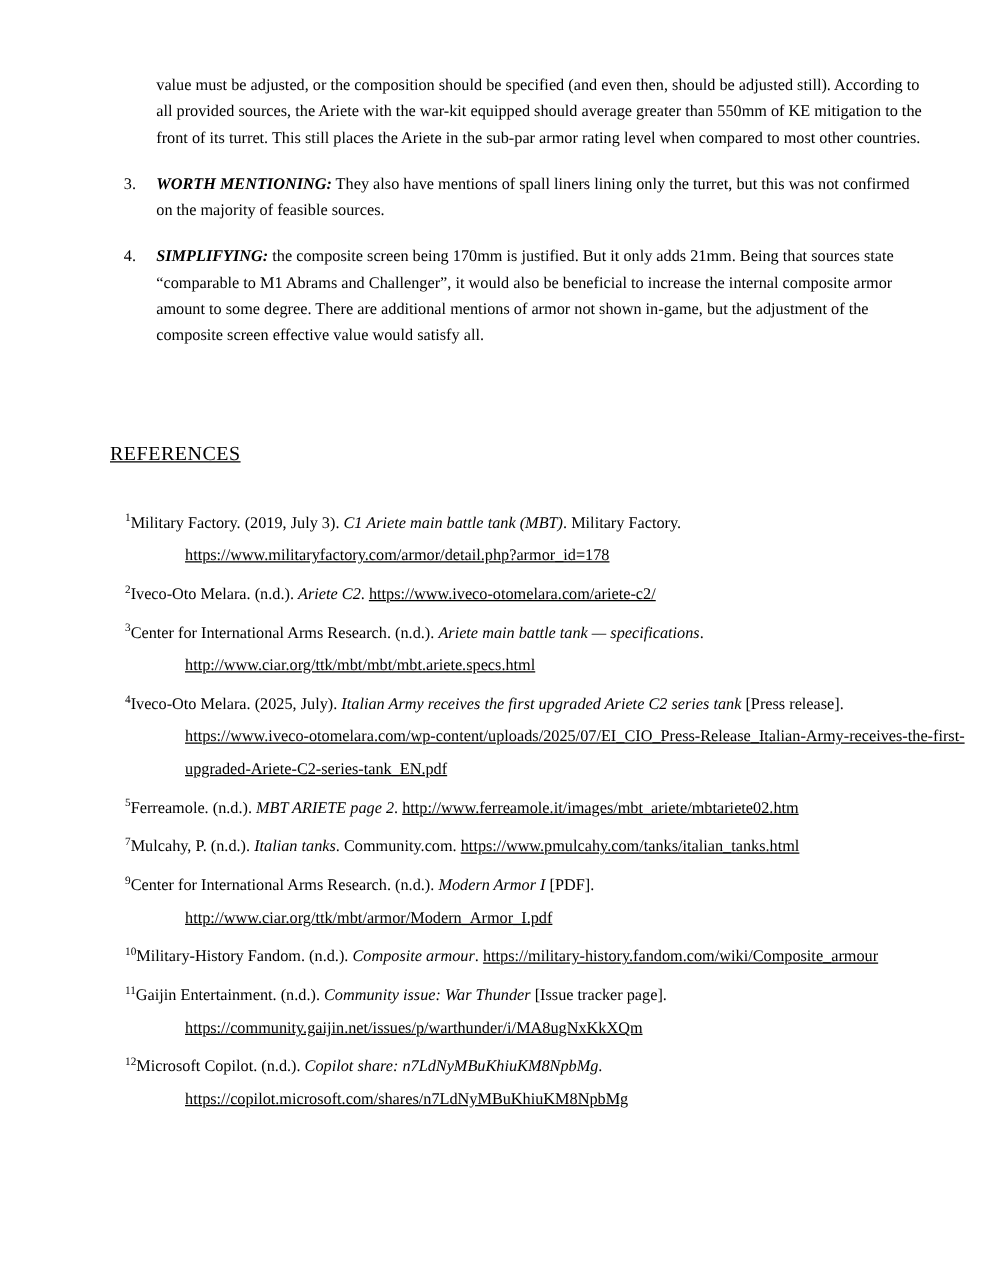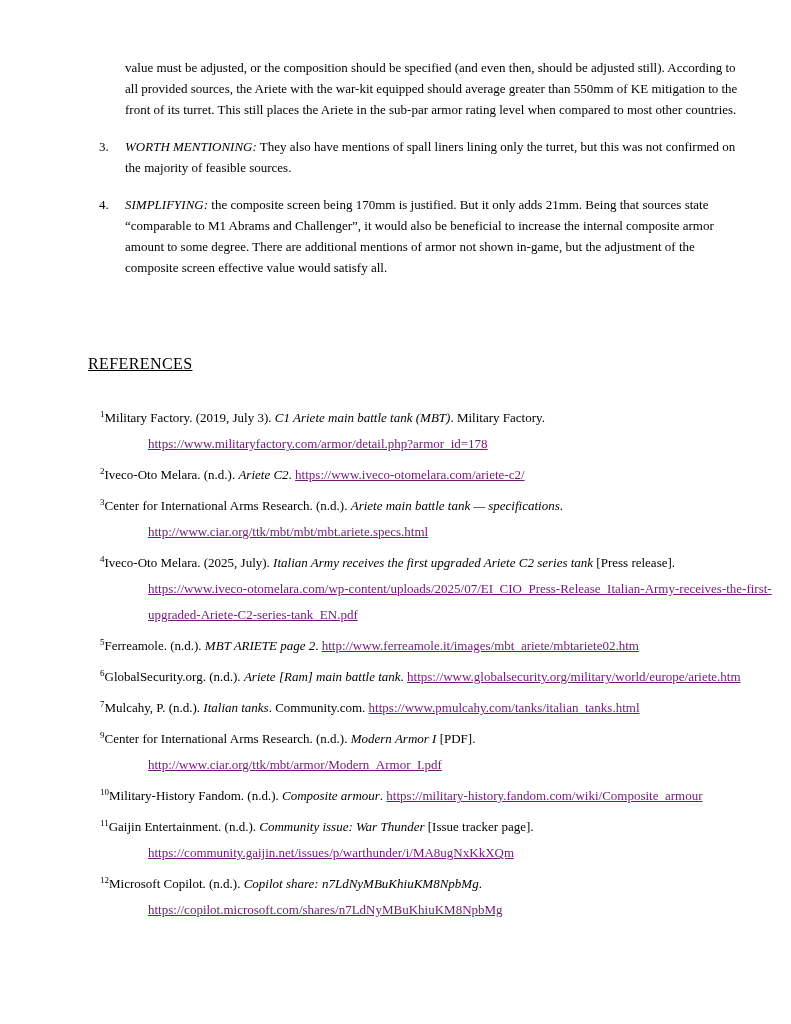--- a/index.html
+++ b/index.html
@@ -33,21 +33,21 @@
     line-height: 21px;
   }
   .list-item .num {
     flex: 0 0 26px;
   }
   .list-item .li-body {
     flex: 1 1 auto;
     width: 618px;
   }
   .list-item .lead {
-    font-weight: normal;
+    font-weight: bold;
     font-style: italic;
   }
   
   .refs-heading {
     margin: 77px 0 32px 88px;
     font-size: 16px;
     font-weight: normal;
     text-decoration: underline;
     letter-spacing: 0.4px;
   }
@@ -62,21 +62,21 @@
     margin: 0 0 5px 0;
     padding-left: 48px;
     text-indent: -48px;
   }
   .ref-entry sup {
     font-size: 9px;
     line-height: 0;
     vertical-align: 5px;
   }
   .ref-entry a {
-    color: #701a75;
+    color: #000000;
     text-decoration: underline;
     overflow-wrap: break-word;
   }
   .ref-entry a.block {
     display: block;
     text-indent: 0;
   }
 </style>
 </head>
 <body>
@@ -96,21 +96,20 @@
   </div>
 
   <h2 class="refs-heading">REFERENCES</h2>
 
   <div class="refs">
       <p class="ref-entry"><sup>1</sup><span>Military Factory. (2019, July 3). </span><i>C1 Ariete main battle tank (MBT)</i><span>. Military Factory.</span><a class="block" href="#">https://www.militaryfactory.com/armor/detail.php?armor_id=178</a></p>
       <p class="ref-entry"><sup>2</sup><span>Iveco-Oto Melara. (n.d.). </span><i>Ariete C2</i><span>. </span> <a class="" href="#">https://www.iveco-otomelara.com/ariete-c2/</a></p>
       <p class="ref-entry"><sup>3</sup><span>Center for International Arms Research. (n.d.). </span><i>Ariete main battle tank — specifications</i><span>.</span><a class="block" href="#">http://www.ciar.org/ttk/mbt/mbt/mbt.ariete.specs.html</a></p>
       <p class="ref-entry"><sup>4</sup><span>Iveco-Oto Melara. (2025, July). </span><i>Italian Army receives the first upgraded Ariete C2 series tank</i><span> [Press release].</span><a class="block" href="#">https://www.iveco-otomelara.com/wp-content/uploads/2025/07/EI_CIO_Press-Release_Italian-Army-receives-the-first-upgraded-Ariete-C2-series-tank_EN.pdf</a></p>
       <p class="ref-entry"><sup>5</sup><span>Ferreamole. (n.d.). </span><i>MBT ARIETE page 2</i><span>. </span> <a class="" href="#">http://www.ferreamole.it/images/mbt_ariete/mbtariete02.htm</a></p>
-      <p class="ref-entry"><sup>6</sup><span>GlobalSecurity.org. (n.d.). </span><i>Ariete [Ram] main battle tank</i><span>. </span> <a class="" href="#">https://www.globalsecurity.org/military/world/europe/ariete.htm</a></p>
       <p class="ref-entry"><sup>7</sup><span>Mulcahy, P. (n.d.). </span><i>Italian tanks</i><span>. Community.com. </span> <a class="" href="#">https://www.pmulcahy.com/tanks/italian_tanks.html</a></p>
       <p class="ref-entry"><sup>9</sup><span>Center for International Arms Research. (n.d.). </span><i>Modern Armor I</i><span> [PDF].</span><a class="block" href="#">http://www.ciar.org/ttk/mbt/armor/Modern_Armor_I.pdf</a></p>
       <p class="ref-entry"><sup>10</sup><span>Military-History Fandom. (n.d.). </span><i>Composite armour</i><span>. </span> <a class="" href="#">https://military-history.fandom.com/wiki/Composite_armour</a></p>
       <p class="ref-entry"><sup>11</sup><span>Gaijin Entertainment. (n.d.). </span><i>Community issue: War Thunder</i><span> [Issue tracker page].</span><a class="block" href="#">https://community.gaijin.net/issues/p/warthunder/i/MA8ugNxKkXQm</a></p>
       <p class="ref-entry"><sup>12</sup><span>Microsoft Copilot. (n.d.). </span><i>Copilot share: n7LdNyMBuKhiuKM8NpbMg</i><span>.</span><a class="block" href="#">https://copilot.microsoft.com/shares/n7LdNyMBuKhiuKM8NpbMg</a></p>
     </div>
 
 </div>
 
 </body></html>

